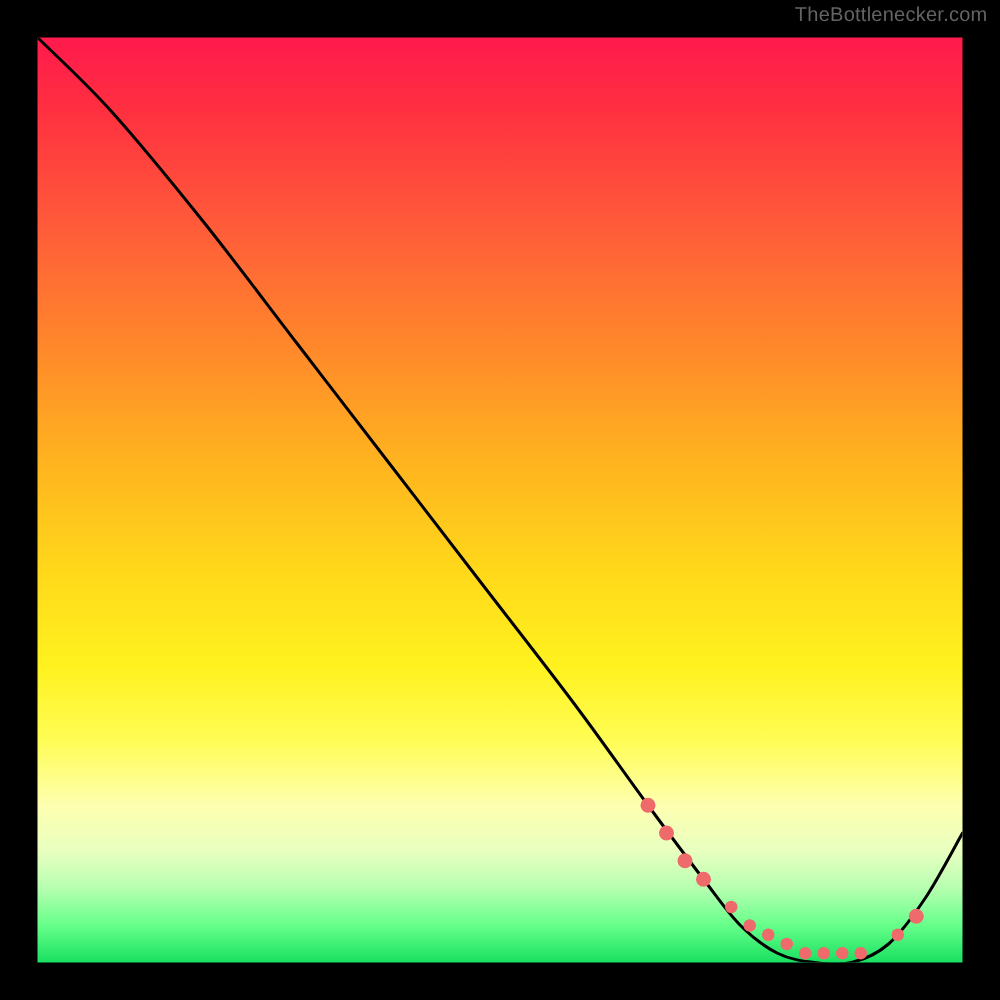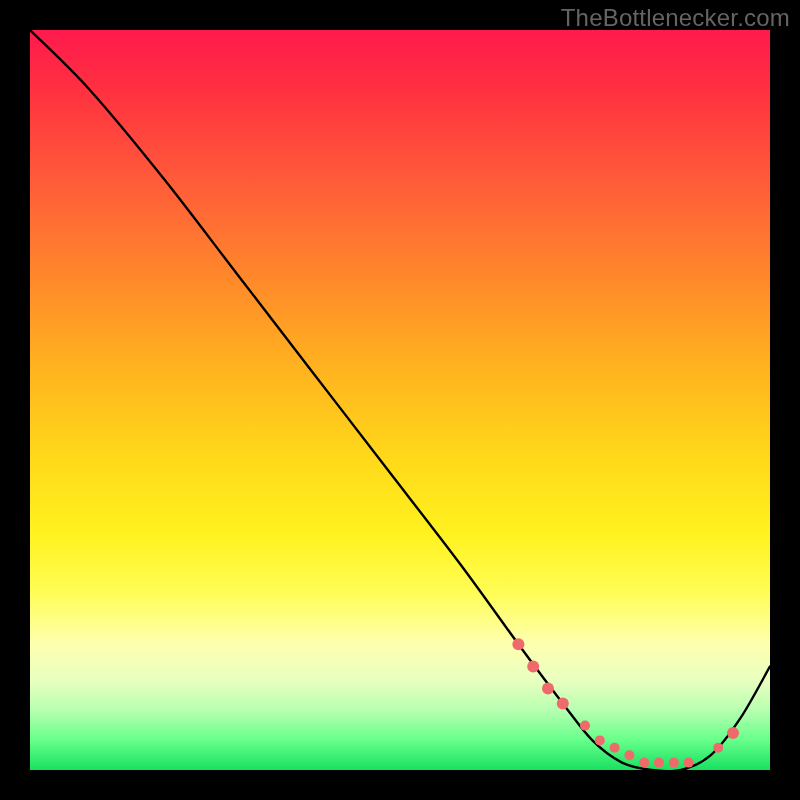--- a/index.html
+++ b/index.html
@@ -15,21 +15,21 @@
     position: relative;
     width: 800px;
     height: 800px;
     background: #000;
   }
   .watermark {
     position: absolute;
     top: 4px;
     right: 10px;
     color: #646464;
-    font-size: 24px;
+    font-size: 16px;
     font-weight: 500;
     letter-spacing: 0.2px;
     z-index: 10;
   }
   .plot-area {
     position: absolute;
     left: 30px;
     top: 30px;
     width: 740px;
     height: 740px;

